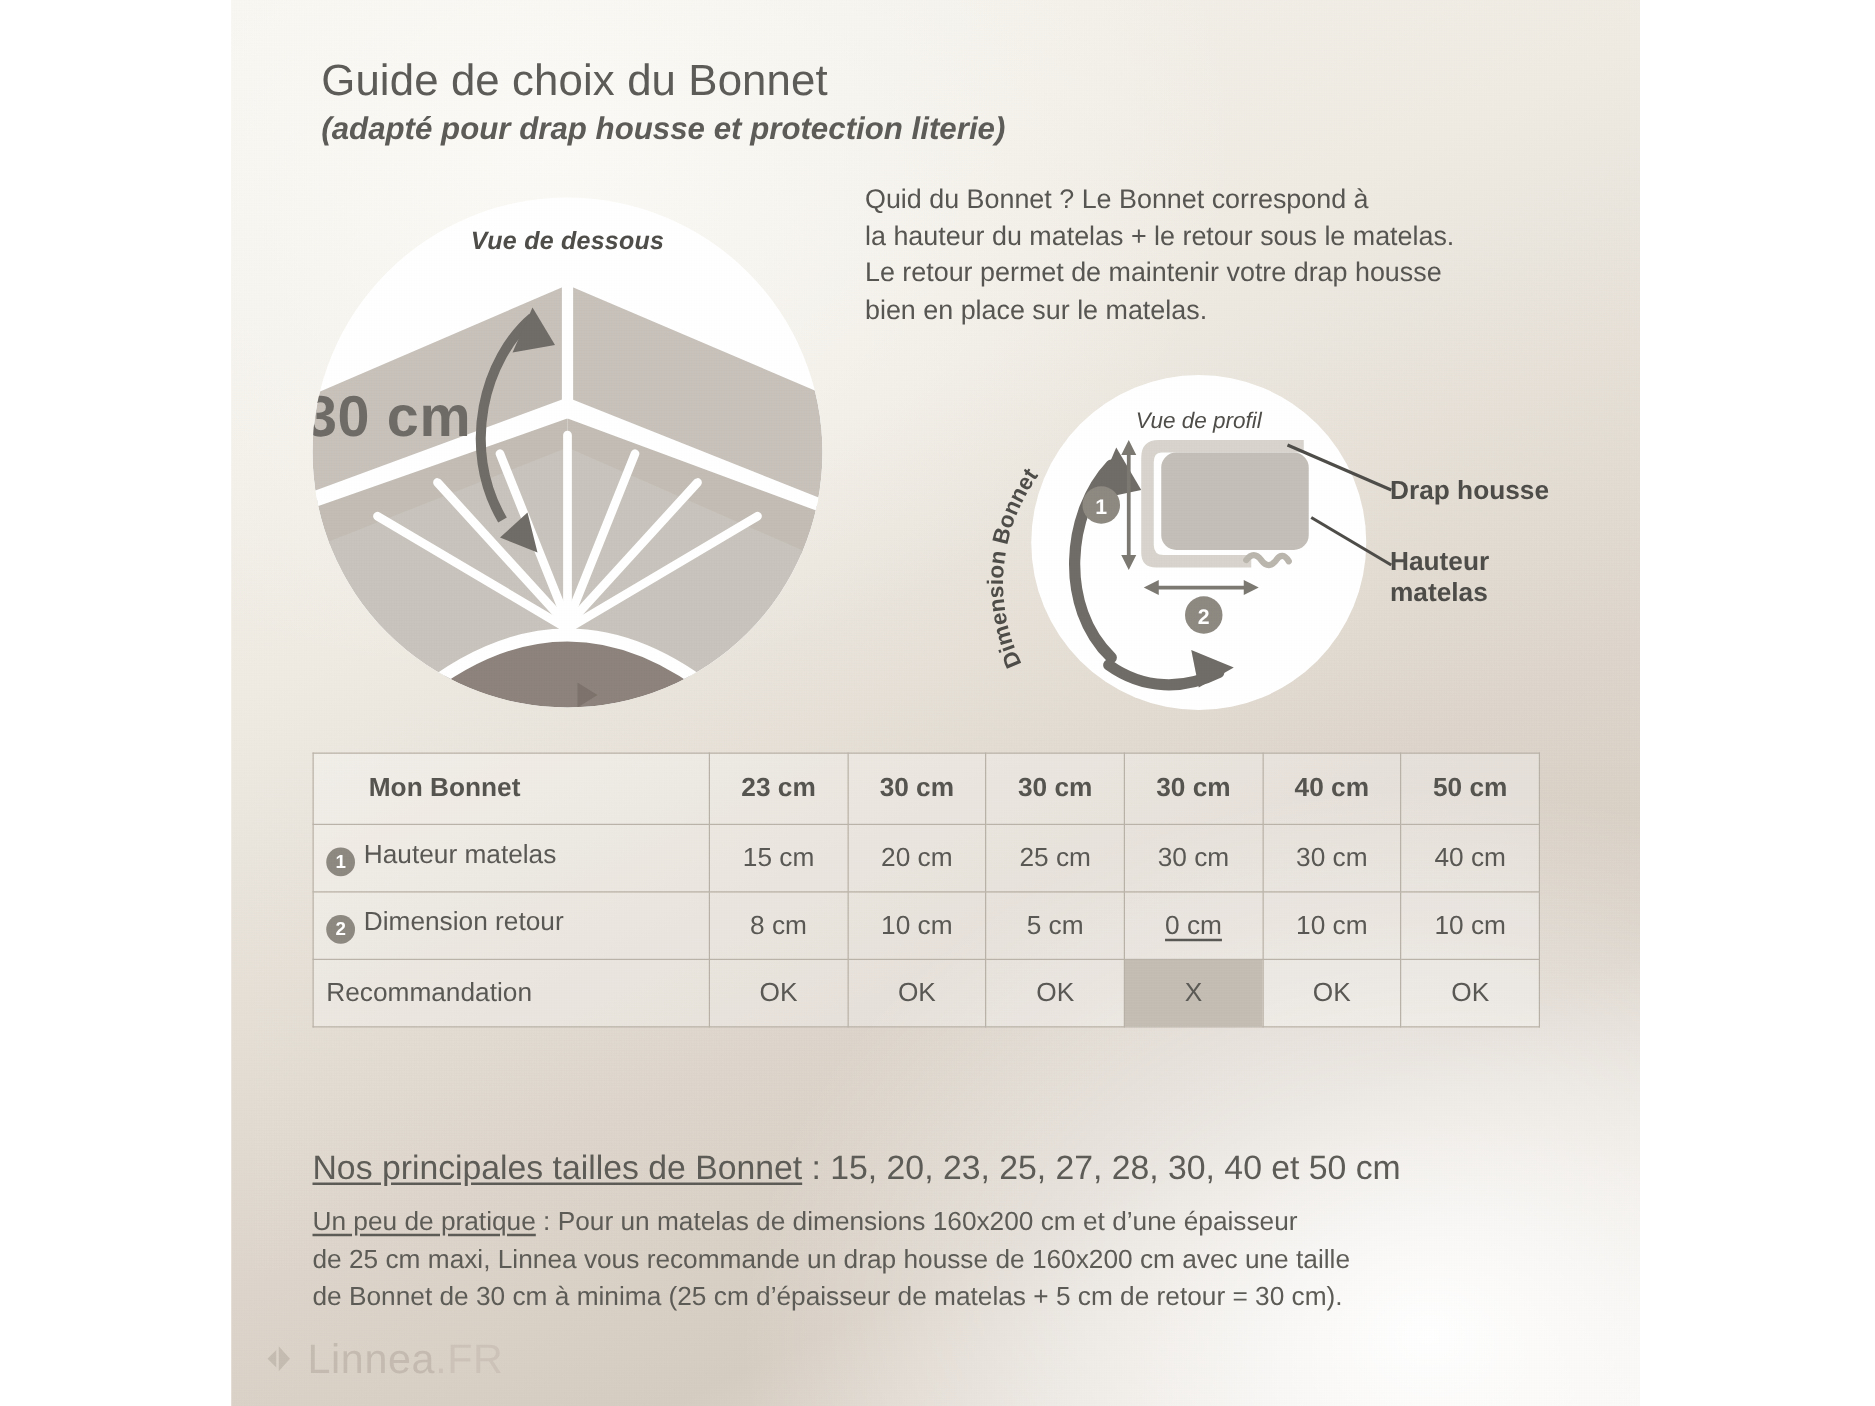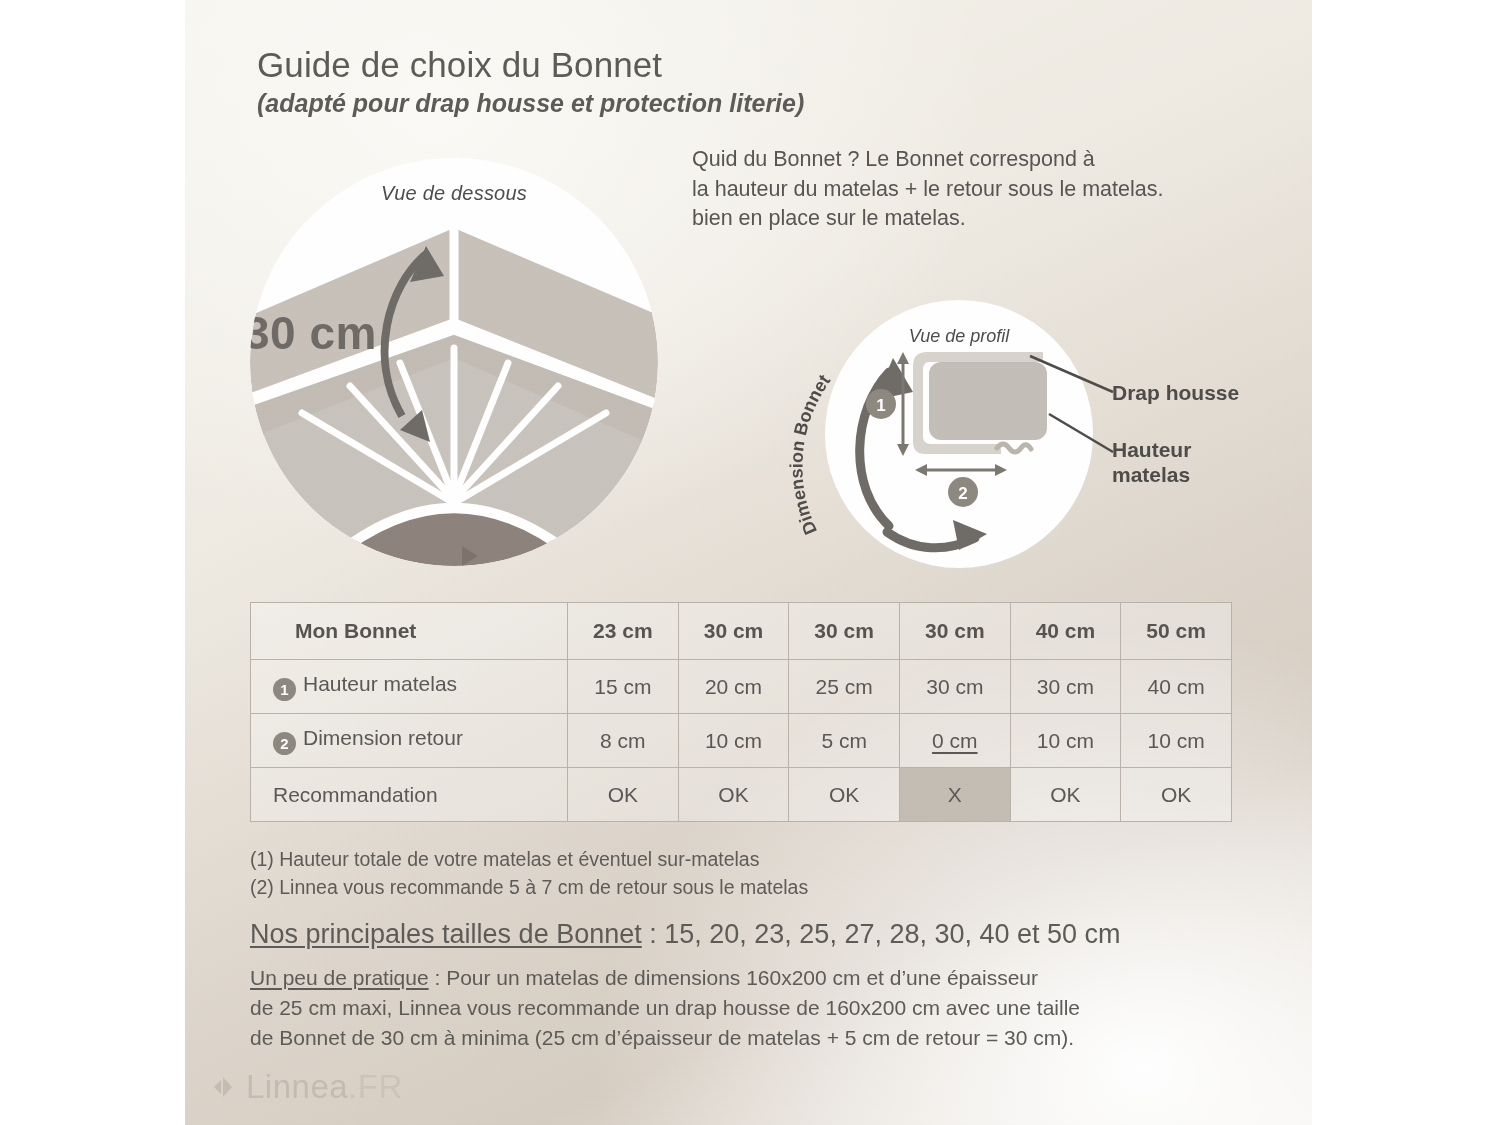--- a/index.html
+++ b/index.html
@@ -95,21 +95,21 @@
     overflow: hidden;
   }
   #circle-bottom .lbl {
     position: absolute;
     left: 0;
     right: 0;
     top: 24px;
     text-align: center;
     font-size: 20px;
     font-style: italic;
-    font-weight: normal;
+    font-weight: bold;
     color: #4f4d49;
     z-index: 6;
     letter-spacing: .2px;
   }
   .cm-big {
     position: absolute;
     left: -6px;
     top: 148px;
     font-size: 46px;
     font-weight: bold;
@@ -169,21 +169,21 @@
     border: 1px solid #b9b2a8;
     height: 53px;
     text-align: center;
     font-weight: normal;
     padding: 0;
     position: relative;
     background: rgba(255,255,255,.16);
   }
   #bonnet-table .rowlabel {
     text-align: left;
-    padding-left: 22px;
+    padding-left: 10px;
     width: 272px;
   }
   #bonnet-table thead td {
     font-weight: bold;
     color: #56544f;
     height: 56px;
   }
   #bonnet-table thead .rowlabel { padding-left: 44px; }
   .badge {
     display: inline-flex;
@@ -240,20 +240,21 @@
   <div id="artboard">
 
     <div id="title-block">
       <div class="title-main">Guide de choix du Bonnet</div>
       <div class="title-sub">(adapté pour drap housse et protection literie)</div>
     </div>
 
     <div id="intro">
       <div>Quid du Bonnet ? Le Bonnet correspond à</div>
       <div>la hauteur du matelas + le retour sous le matelas.</div>
+      <div>Le retour permet de maintenir votre drap housse</div>
       <div>bien en place sur le matelas.</div>
     </div>
 
     <div id="circle-bottom">
       <svg width="408" height="408" viewBox="0 0 408 408" style="position:absolute;left:0;top:0;">
         <defs>
           <clipPath id="clipCircle">
               <circle cx="204" cy="204" r="204"></circle>
             </clipPath>
         </defs>
@@ -399,24 +400,20 @@
           <td>OK</td>
           <td>OK</td>
           <td>OK</td>
           <td class="cell-flag">X</td>
           <td>OK</td>
           <td>OK</td>
         </tr>
       </tbody>
     </table>
 
-    <div class="footnote-block" id="footnotes">
-      <div>(1) Hauteur totale de votre matelas et éventuel sur-matelas</div>
-      <div>(2) Linnea vous recommande 5 à 7 cm de retour sous le matelas</div>
-    </div>
 
     <div class="footnote-block" id="sizes-line">
       <div><span class="u">Nos principales tailles de Bonnet</span><span> : 15, 20, 23, 25, 27, 28, 30, 40 et 50 cm</span></div>
     </div>
 
     <div class="footnote-block" id="practice">
       <div><span class="u">Un peu de pratique</span><span> : Pour un matelas de dimensions 160x200 cm et d’une épaisseur</span></div>
       <div>de 25 cm maxi, Linnea vous recommande un drap housse de 160x200 cm avec une taille</div>
       <div>de Bonnet de 30 cm à minima (25 cm d’épaisseur de matelas + 5 cm de retour = 30 cm).</div>
     </div>

